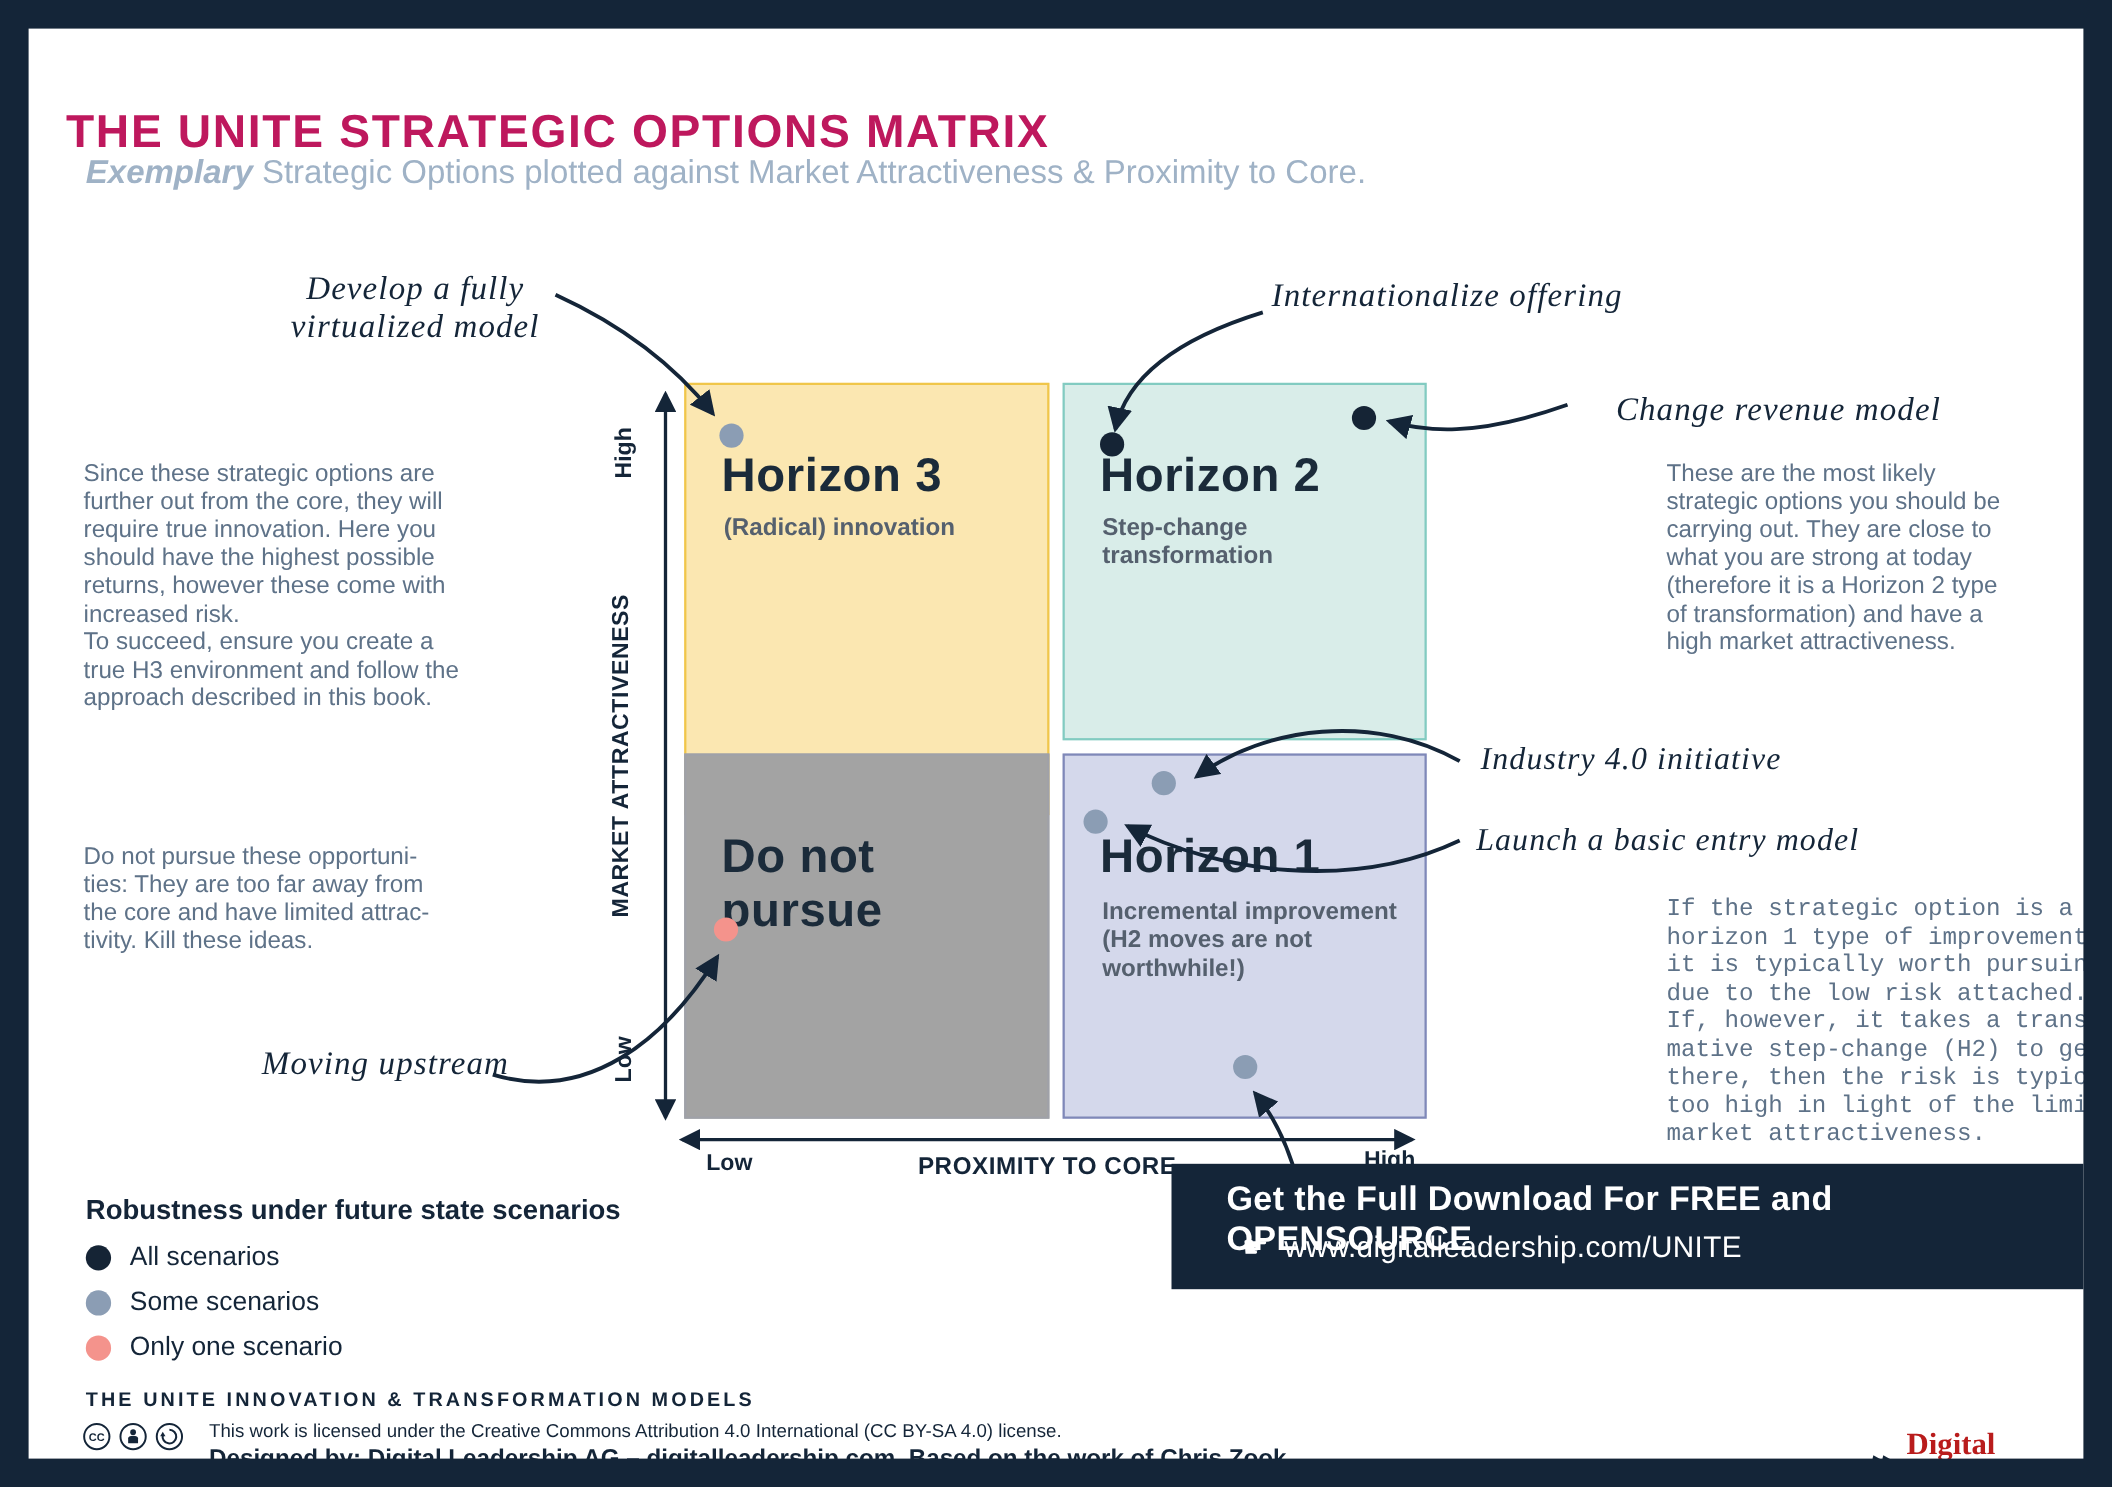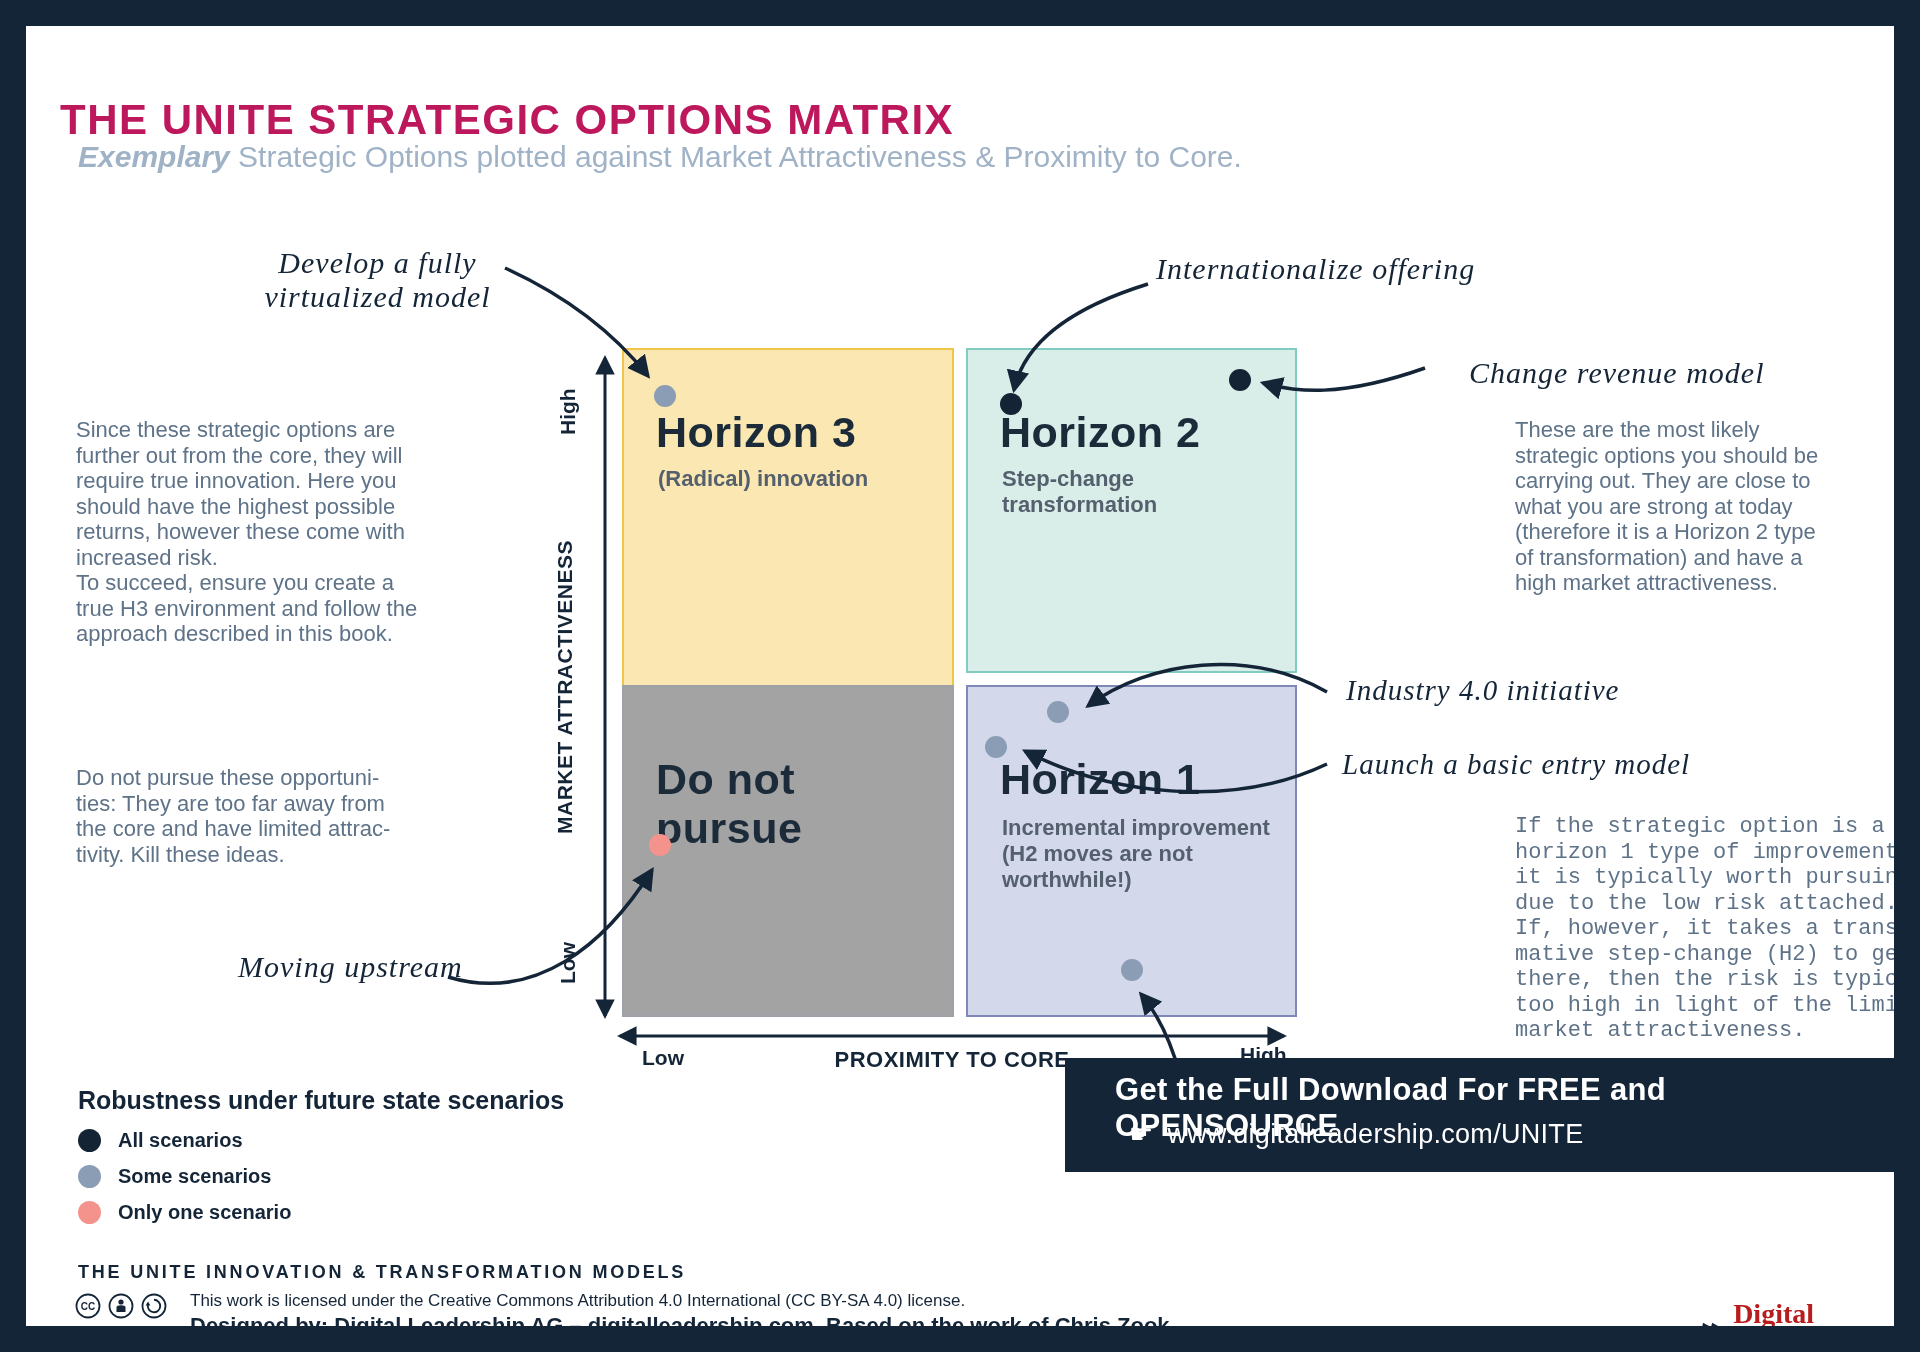--- a/index.html
+++ b/index.html
@@ -25,21 +25,21 @@
 
   .dot{position:absolute;border-radius:50%;z-index:6;}
 
   .hand{position:absolute;font-family:cursive;font-style:italic;font-size:30px;letter-spacing:1px;
         color:#142538;white-space:pre-line;z-index:4;}
 
   .legend{position:absolute;left:78px;top:1086px;z-index:2;}
   .legend-title{font-size:25px;font-weight:700;color:#142538;margin-bottom:14px;}
   .legend-row{display:flex;align-items:center;margin-bottom:13px;}
   .legend-dot{width:23px;height:23px;border-radius:50%;margin-right:17px;flex:0 0 auto;}
-  .legend-label{font-size:20px;font-weight:700;color:#142538;}
+  .legend-label{font-size:24px;font-weight:400;color:#142538;}
 
   .banner{position:absolute;left:1065px;top:1058px;width:829px;height:114px;background:#142538;z-index:10;
           color:#ffffff;}
   .banner-l1{position:absolute;left:50px;top:14px;font-size:31px;font-weight:700;letter-spacing:0.3px;}
   .banner-l2{position:absolute;left:64px;top:60px;font-size:27px;font-weight:400;letter-spacing:0.3px;}
   .banner-l2 .hand-icon{margin-right:14px;}
 
   .footer-heading{position:absolute;left:78px;top:1262px;font-size:18px;font-weight:700;letter-spacing:2.8px;color:#142538;}
   .cc-icons{position:absolute;left:75px;top:1293px;display:flex;gap:7px;z-index:2;}
   .lic1{position:absolute;left:190px;top:1291px;font-size:17px;color:#142538;}

